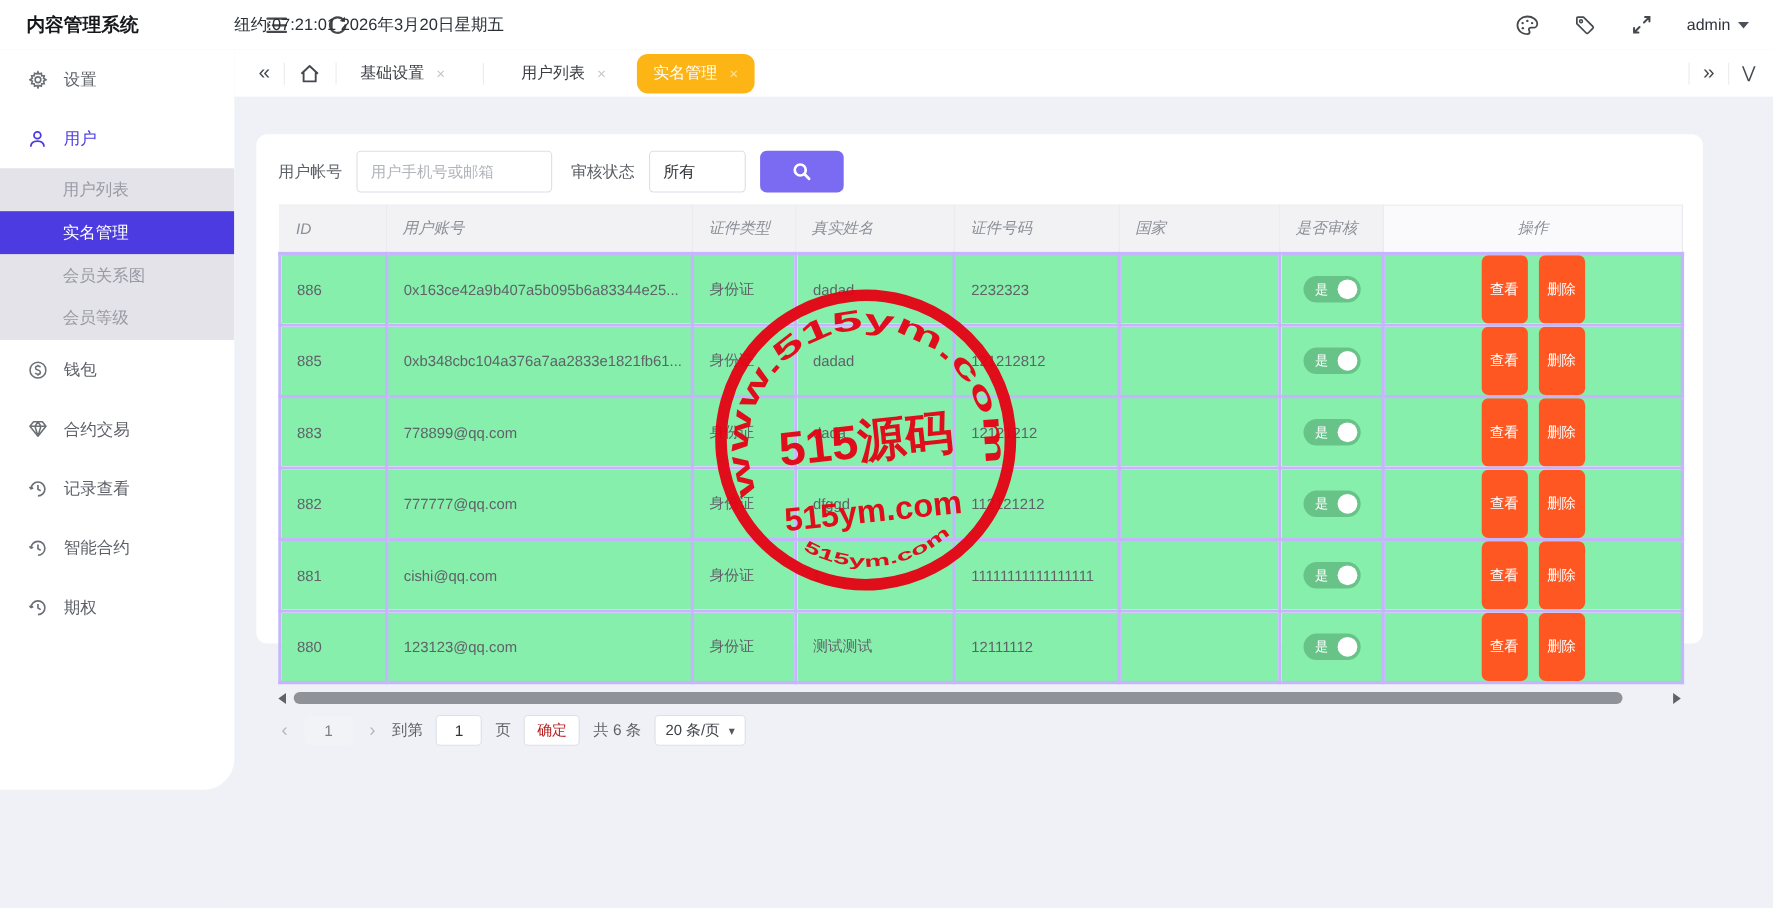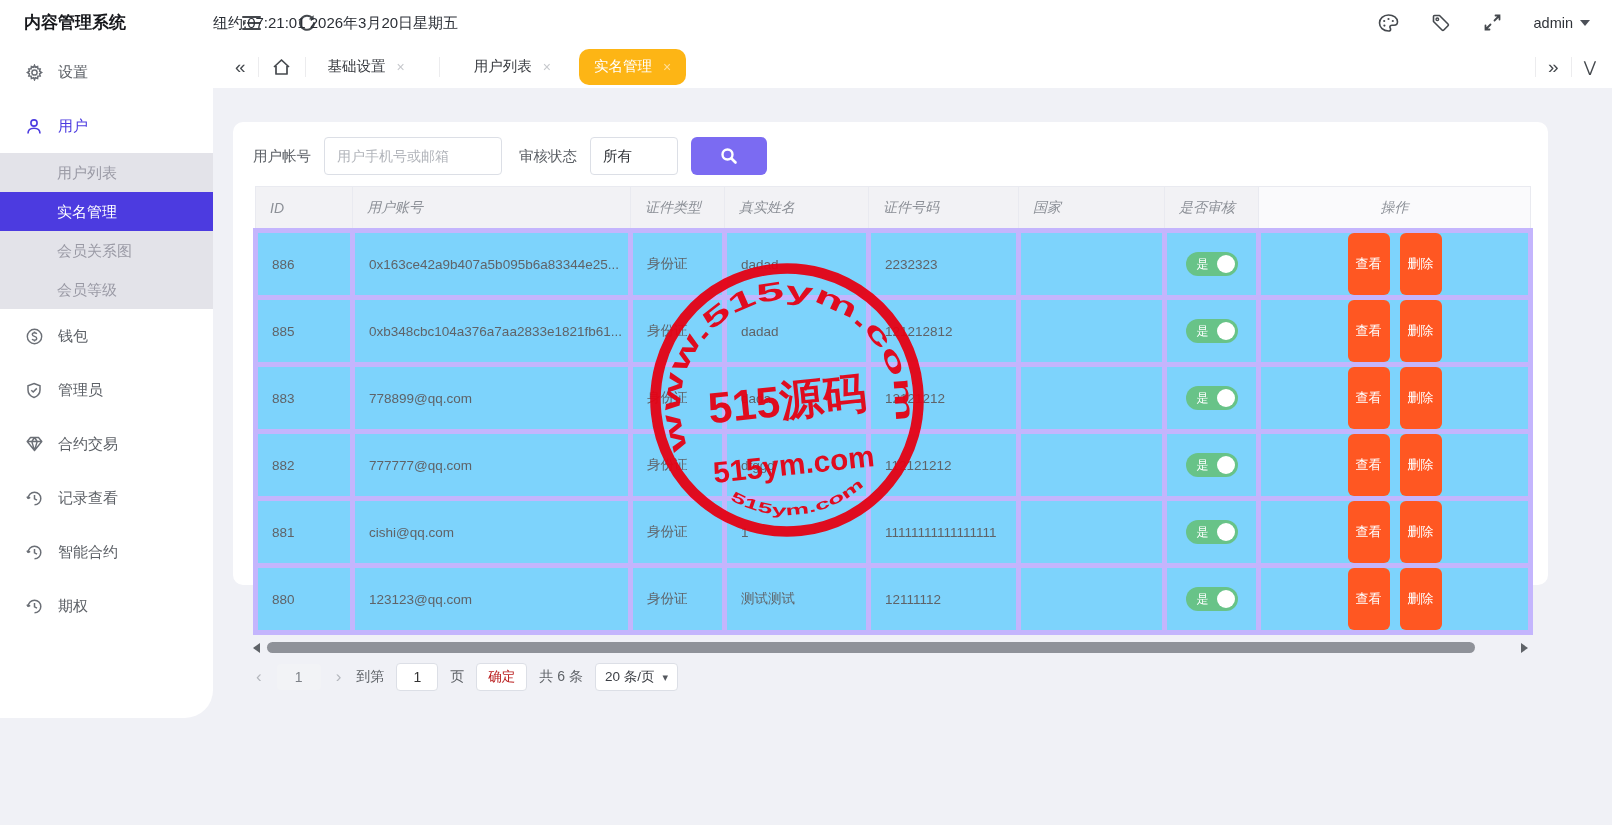--- a/index.html
+++ b/index.html
@@ -43,21 +43,21 @@
   .search-row { display:flex; align-items:center; padding:15px 0 0 20px; }
   .form-label { font-size:14.5px; color:#5c6066; margin-right:13px; }
   .text-input { width:178px; height:38px; border:1px solid #dcdfe6; border-radius:4px; padding:0 12px; font-size:14px; color:#333; outline:none; font-family:inherit; }
   .text-input::placeholder { color:#b1b4ba; }
   .select-box { width:88px; height:38px; border:1px solid #dcdfe6; border-radius:4px; margin-left:0; display:flex; align-items:center; padding:0 12px; font-size:14.5px; color:#2f3237; cursor:pointer; background:#fff; }
   .search-btn { margin-left:13px; width:76px; height:38px; border:none; border-radius:6px; background:#7b6bf2; display:flex; align-items:center; justify-content:center; cursor:pointer; }
   
   table.data-table { margin:11px 20px 0 20px; width:1275px; border-collapse:collapse; table-layout:fixed; }
   .data-table th { height:44px; background:#f2f2f5; border:1px solid #e9eaf0; font-weight:normal; font-size:14px; color:#8b8f96; text-align:left; padding-left:14px;font-style:italic; }
   .data-table th:last-child { background:#fafafc; text-align:center; padding-left:0; }
-  .data-table td { height:45px; border:5px solid #c4b5fd; font-size:13.5px; color:#5f6368; padding-left:14px; background:#7dd3fc; white-space:nowrap; overflow:hidden; }
+  .data-table td { height:45px; border:3px solid #c4b5fd; font-size:13.5px; color:#5f6368; padding-left:14px; background:#86efac; white-space:nowrap; overflow:hidden; }
   .data-table td.center { text-align:center; padding-left:0; }
   .toggle { display:inline-flex; align-items:center; width:52px; height:24px; border-radius:12px; background:#68c388; position:relative; cursor:pointer; vertical-align:middle; }
   .toggle .t-label { color:#fff; font-size:12px; margin-left:11px; }
   .toggle .t-knob { position:absolute; right:3px; top:3px; width:18px; height:18px; border-radius:50%; background:#fff; }
   .act-btn { display:inline-block; border:none; border-radius:6px; background:#ff5722; color:#fff; font-size:13px; padding:22px 8px; cursor:pointer; font-family:inherit; }
   .act-btn + .act-btn { margin-left:10px; }
   
   .hscroll { margin:6px 20px 0 20px; width:1275px; height:13px; display:flex; align-items:center; }
   .hs-arrow-l { width:0; height:0; border-top:5px solid transparent; border-bottom:5px solid transparent; border-right:7px solid #5f6368; cursor:pointer; }
   .hs-arrow-r { width:0; height:0; border-top:5px solid transparent; border-bottom:5px solid transparent; border-left:7px solid #5f6368; cursor:pointer; margin-left:auto; }
@@ -154,29 +154,20 @@
         <div class="submenu-item">会员等级</div>
       </div>
       <div class="menu-item">
         <span class="mi-icon">
           <svg width="17" height="17" viewBox="0 0 17 17" fill="none" stroke="currentColor" stroke-width="1.4">
             <circle cx="8.5" cy="8.5" r="7.2"></circle>
             <path d="M10.8 5.8 C10.3 5.1 9.4 4.8 8.5 4.8 C7.3 4.8 6.3 5.5 6.3 6.6 C6.3 9 10.7 7.9 10.7 10.3 C10.7 11.4 9.7 12.2 8.5 12.2 C7.5 12.2 6.5 11.8 6.1 11 M8.5 3.5 V4.8 M8.5 12.2 V13.5"></path>
           </svg>
         </span>
         <span>钱包</span>
-      </div>
-      <div class="menu-item">
-        <span class="mi-icon">
-          <svg width="16" height="17" viewBox="0 0 16 17" fill="none" stroke="currentColor" stroke-width="1.5">
-            <path d="M8 1.5 L14 3.8 V8 C14 11.8 11.4 14.3 8 15.5 C4.6 14.3 2 11.8 2 8 V3.8 Z"></path>
-            <path d="M5.3 8.2 L7.2 10 L10.8 6.4"></path>
-          </svg>
-        </span>
-        <span>管理员</span>
       </div>
       <div class="menu-item">
         <span class="mi-icon">
           <svg width="17" height="16" viewBox="0 0 17 16" fill="none" stroke="currentColor" stroke-width="1.4" stroke-linejoin="round">
             <path d="M4.5 1.5 H12.5 L15.8 5.5 L8.5 14.5 L1.2 5.5 Z M1.2 5.5 H15.8 M5.8 5.5 L8.5 14.5 L11.2 5.5 L8.5 1.5 Z"></path>
           </svg>
         </span>
         <span>合约交易</span>
       </div>
       <div class="menu-item">

